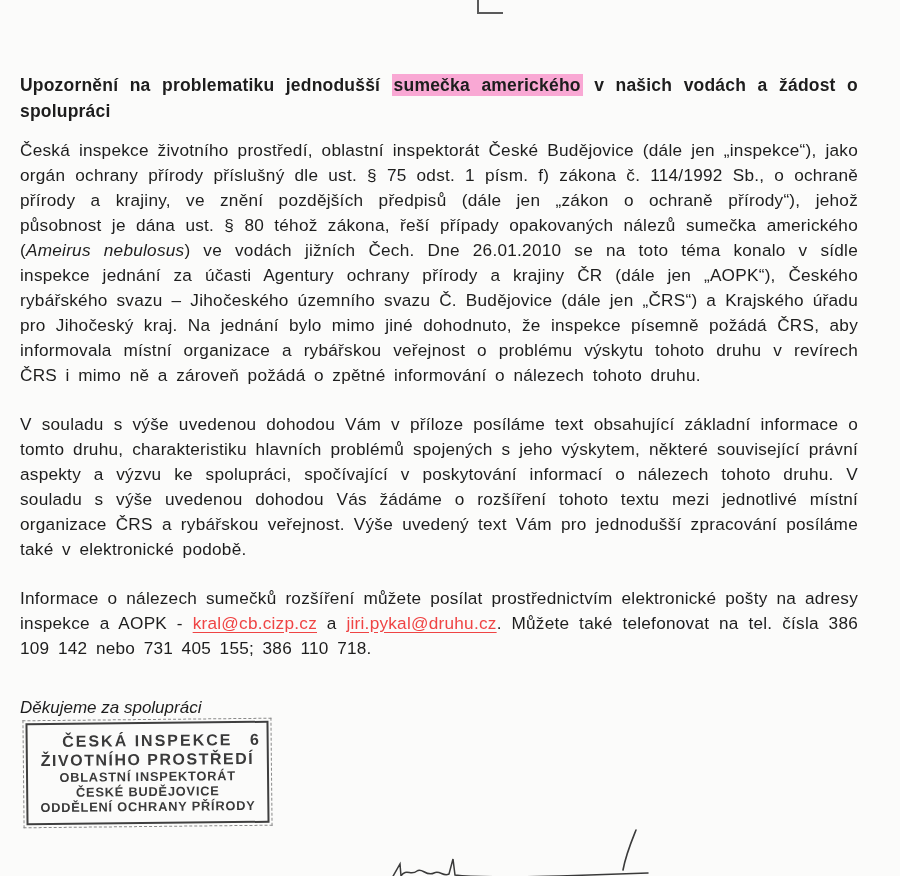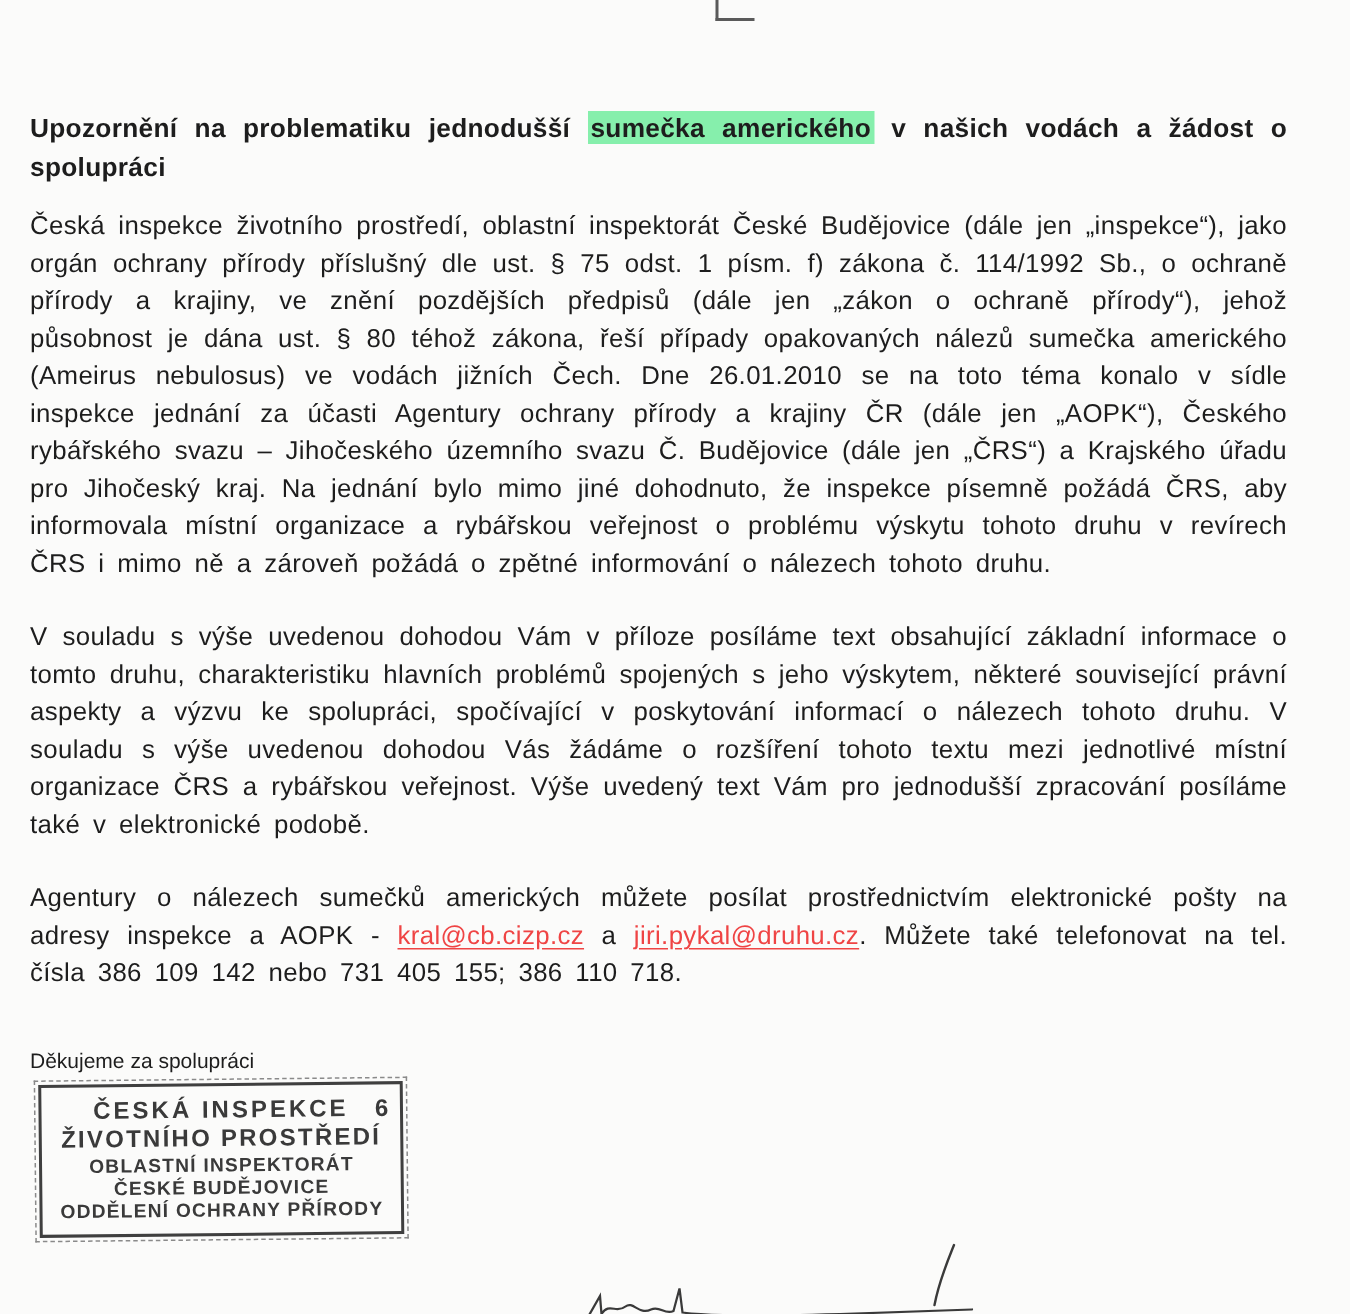--- a/index.html
+++ b/index.html
@@ -28,41 +28,42 @@
   .title {
     font-weight: bold;
     font-size: 17.5px;
     line-height: 26px;
     text-align: justify;
     letter-spacing: 0.2px;
     word-spacing: 4px;
     margin: 0 0 14px 0;
   }
   .hl {
-    background: #86efac;
+    background: #f9a8d4;
     padding: 1px 2px;
   }
   p.body-par {
     font-size: 17.2px;
     line-height: 25px;
     text-align: justify;
     letter-spacing: 0.25px;
     word-spacing: 3.5px;
     margin: 0 0 24px 0;
   }
-  .italic { }
+  .italic { font-style: italic; }
   a.email {
     color: #ef4444;
     text-decoration: underline;
     text-underline-offset: 3px;
   }
   .closing {
-    font-size: 14px;
+    font-size: 17px;
     line-height: 25px;
     margin: 34px 0 2px 0;
+    font-style: italic;
   }
   .stamp {
     display: inline-block;
     margin-left: 6px;
     padding: 7px 12px 8px 12px;
     border: 2px solid #3f3f3f;
     outline: 1px dashed #8a8a8a;
     outline-offset: 2px;
     color: #3a3a3a;
     text-align: center;
@@ -105,21 +106,21 @@
 <div class="page">
 
   <div class="corner-mark"></div>
 
   <h1 class="title"><span>Upozornění na problematiku jednodušší </span><span class="hl">sumečka amerického</span><span> v našich vodách a žádost o spolupráci</span></h1>
 
   <p class="body-par"><span>Česká inspekce životního prostředí, oblastní inspektorát České Budějovice (dále jen „inspekce“), jako orgán ochrany přírody příslušný dle ust. § 75 odst. 1 písm. f)  zákona č. 114/1992 Sb., o ochraně přírody a krajiny, ve znění pozdějších předpisů (dále jen „zákon o ochraně přírody“), jehož působnost je dána ust. § 80 téhož zákona, řeší případy opakovaných nálezů sumečka amerického (</span><span class="italic">Ameirus nebulosus</span><span>) ve vodách jižních Čech. Dne 26.01.2010 se na toto téma konalo v sídle inspekce jednání za účasti Agentury ochrany přírody a krajiny ČR (dále jen „AOPK“), Českého rybářského svazu – Jihočeského územního svazu Č. Budějovice (dále jen „ČRS“) a Krajského úřadu pro Jihočeský kraj. Na jednání bylo mimo jiné  dohodnuto, že inspekce písemně požádá ČRS, aby informovala místní organizace a rybářskou veřejnost o problému výskytu tohoto druhu v revírech ČRS i mimo ně a zároveň požádá o zpětné informování o nálezech tohoto druhu.</span></p>
 
   <p class="body-par">V souladu s výše uvedenou dohodou Vám v příloze posíláme text obsahující základní informace o tomto druhu,  charakteristiku hlavních problémů spojených s jeho výskytem, některé související právní aspekty a výzvu ke spolupráci, spočívající v poskytování informací o nálezech tohoto druhu. V souladu s výše uvedenou dohodou Vás žádáme o rozšíření tohoto textu mezi jednotlivé místní organizace ČRS a rybářskou veřejnost. Výše uvedený text Vám pro jednodušší zpracování posíláme také v elektronické podobě.</p>
 
-  <p class="body-par"><span>Agentury o nálezech sumečků amerických můžete posílat prostřednictvím elektronické pošty na adresy inspekce a AOPK -  </span><a class="email" href="#">kral@cb.cizp.cz</a><span> a </span><a class="email" href="#">jiri.pykal@druhu.cz</a><span>.  Můžete také telefonovat na tel. čísla 386 109 142 nebo 731 405 155; 386 110 718.</span></p>
+  <p class="body-par"><span>Informace o nálezech sumečků rozšíření můžete posílat prostřednictvím elektronické pošty na adresy inspekce a AOPK -  </span><a class="email" href="#">kral@cb.cizp.cz</a><span> a </span><a class="email" href="#">jiri.pykal@druhu.cz</a><span>.  Můžete také telefonovat na tel. čísla 386 109 142 nebo 731 405 155; 386 110 718.</span></p>
 
   <div class="closing">Děkujeme za spolupráci</div>
 
   <div class="stamp">
     <div class="s-row1"><span>ČESKÁ INSPEKCE</span><span class="s-num">6</span></div>
     <div class="s-row2">ŽIVOTNÍHO PROSTŘEDÍ</div>
     <div class="s-small">OBLASTNÍ INSPEKTORÁT</div>
     <div class="s-small">ČESKÉ BUDĚJOVICE</div>
     <div class="s-small">ODDĚLENÍ OCHRANY PŘÍRODY</div>
   </div>

